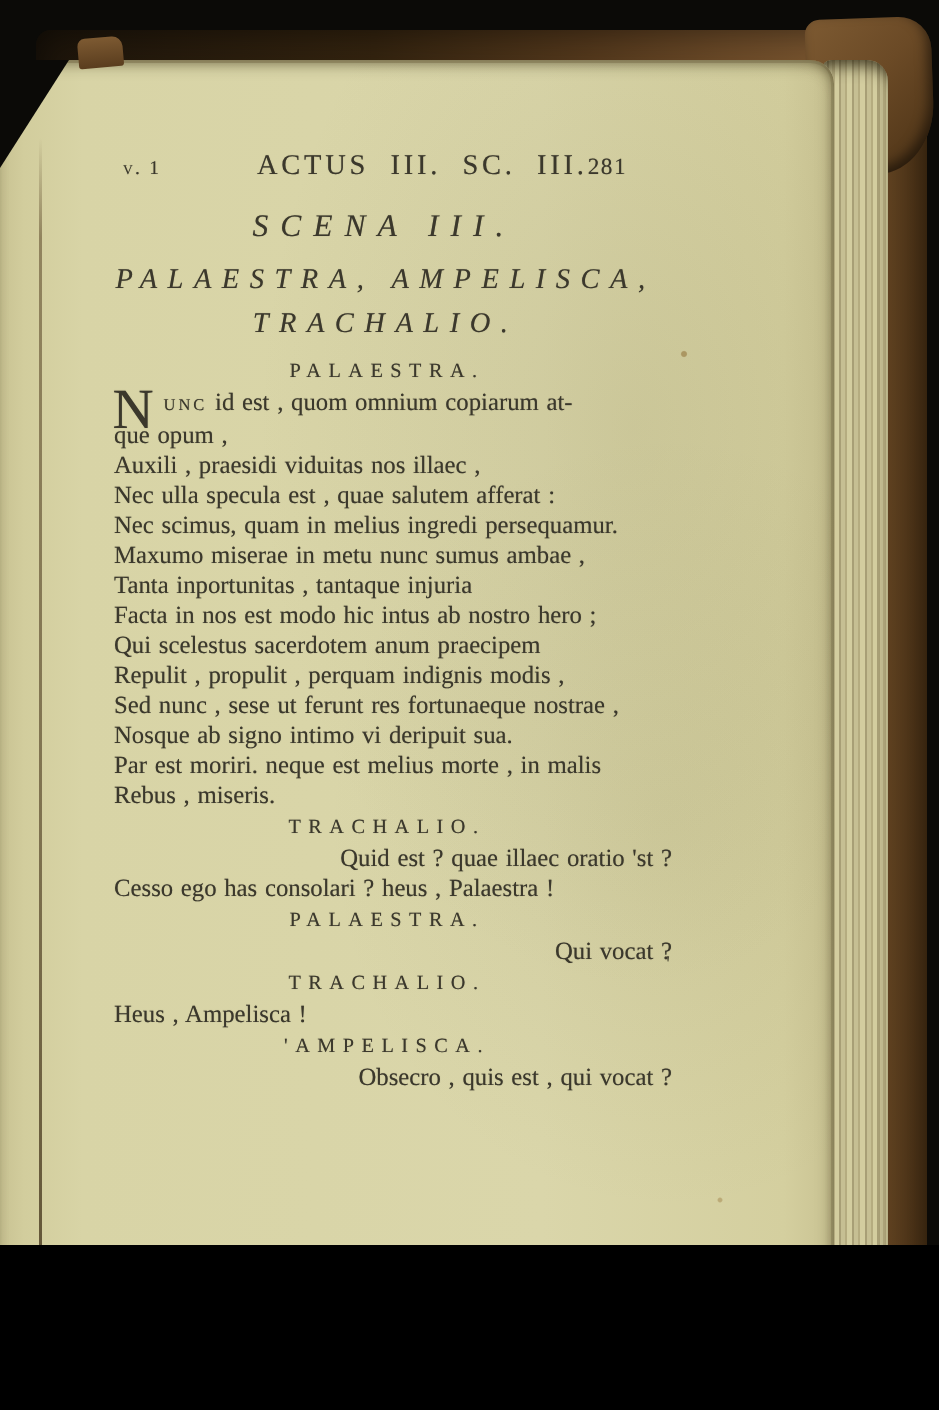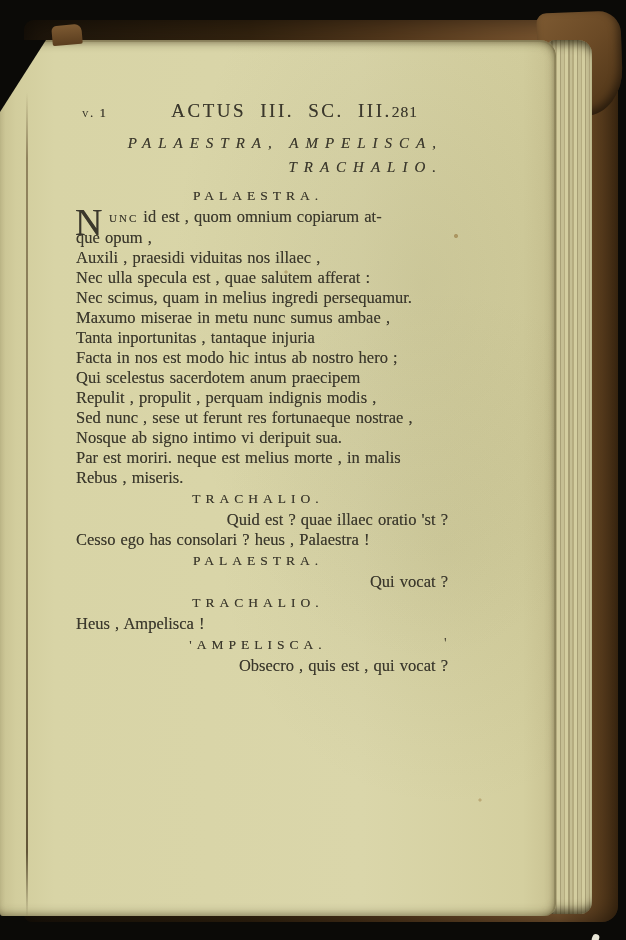--- a/index.html
+++ b/index.html
@@ -1,17 +1,17 @@
 <!DOCTYPE html>
 <html><head>
 <meta charset="utf-8">
 <style>
   html,body{margin:0;padding:0;background:#000;}
   .stage{
-    position:relative; width:626px; height:940px; overflow:hidden;
+    position:relative; width:626px; height:830px; overflow:hidden;
     background:#0b0a07;
     font-family:"Liberation Serif","DejaVu Serif",serif;
   }
   
   .cover{
     position:absolute; left:24px; top:20px; width:594px; height:902px;
     background:linear-gradient(90deg,#1c140a 0%,#33230f 38%,#53381c 62%,#6b4a28 78%,#7a5630 90%,#4a3115 100%);
     border-radius:10px 20px 16px 8px;
     box-shadow:inset 0 0 24px rgba(0,0,0,.55);
   }
@@ -77,21 +77,21 @@
   .header{ display:flex; align-items:baseline; padding:0 30px 0 6px; }
   .signature{ font-size:13px; letter-spacing:1.5px; font-variant:small-caps; }
   .running-head{ flex:1; text-align:right; font-size:19px; letter-spacing:2.5px; word-spacing:7px; }
   .page-number{ font-size:15.5px; letter-spacing:1px; }
   .scena{
     margin-top:16px; text-align:center; font-style:italic;
     font-size:21px; letter-spacing:8px; transform:translateX(-6px);
   }
   .cast{ margin-top:13px; }
   .cast-line{
-    text-align:right; font-style:italic; font-size:15px;
+    text-align:center; font-style:italic; font-size:19px;
     letter-spacing:7px; margin:7px 0; transform:translateX(-5px);font-family:Liberation Serif, serif;
   }
   .flow{ margin-top:9px; }
   .ln{ font-size:16.5px; line-height:20px; word-spacing:1px; white-space:nowrap; }
   .ln.speaker{
     text-align:center; font-size:13.5px; letter-spacing:5px;
     padding:1px 0; transform:translateX(-4px); white-space:nowrap;
   }
   .ln.opening{ position:relative; padding-left:33px; }
   .dropcap{
@@ -121,20 +121,21 @@
     <div class="speck"></div>
 
     <div class="text">
 
       <div class="header">
         <span class="signature">v. 1</span>
         <span class="running-head">ACTUS III. SC. III.</span>
         <span class="page-number">281</span>
       </div>
 
+      <div class="scena">SCENA III.</div>
 
       <div class="cast">
           <div class="cast-line">PALAESTRA, AMPELISCA,</div>
           <div class="cast-line">TRACHALIO.</div>
         </div>
 
       <div class="flow">
           <div class="ln speaker">PALAESTRA.</div>
           <div class="ln opening"><span class="dropcap">N</span><span class="sc">UNC</span> id est , quom omnium copiarum at-</div>
           <div class="ln indent">que opum ,</div>

